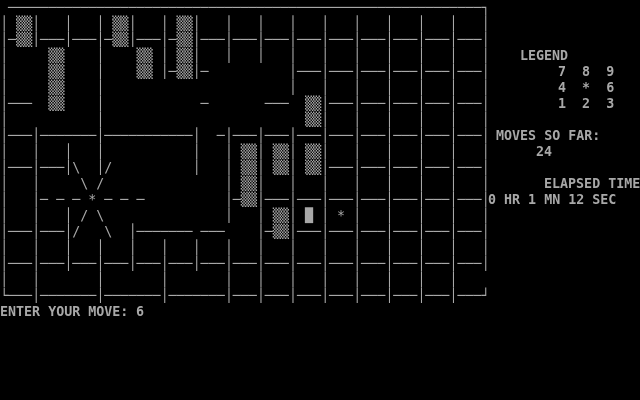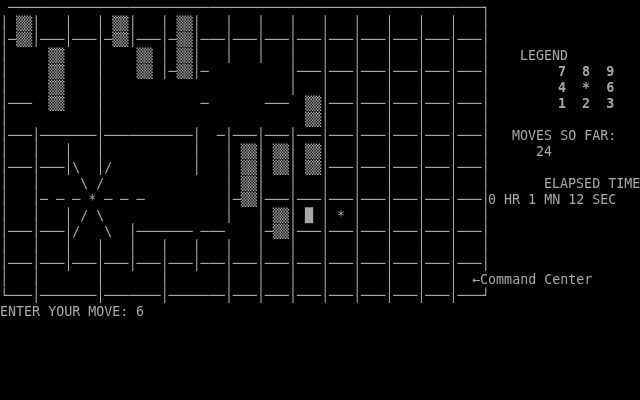--- a/index.html
+++ b/index.html
@@ -4,24 +4,24 @@
 <style>
   html,body{margin:0;padding:0;background:#000;}
   .screen{
     position:relative;width:640px;height:400px;background:#000;overflow:hidden;
     font-family:"DejaVu Sans Mono",monospace;
     font-size:13.333px;line-height:16px;letter-spacing:0;
   }
   .screen *{box-sizing:border-box;}
   pre{margin:0;padding:0;white-space:pre;}
   .maze{position:absolute;left:0;top:0;font-weight:normal;}
-  .t{position:absolute;font-weight:normal;white-space:pre;}
+  .t{position:absolute;font-weight:bold;white-space:pre;}
   .legend-title{left:520px;top:48px;}
   .legend-keys{position:absolute;left:520px;top:64px;font-weight:bold;margin-left:38px;}
-  .moves-label{left:512px;top:128px;}
+  .moves-label{left:496px;top:128px;}
   .moves-value{left:536px;top:144px;text-align:right;}
   .elapsed-label{left:504px;top:176px;margin-left:40px;}
   .elapsed-value{left:488px;top:192px;}
   .command{left:472px;top:272px;}
   .prompt{left:0;top:304px;text-align:center;}
   .prompt .pv{position:absolute;left:136px;top:0;}
 </style>
 </head>
 <body>
 
@@ -51,17 +51,16 @@
   <pre class="legend-keys">7  8  9
 4  *  6
 1  2  3</pre>
 
   <div class="t moves-label">MOVES SO FAR:</div>
   <div class="t moves-value">24</div>
 
   <div class="t elapsed-label">ELAPSED TIME:</div>
   <div class="t elapsed-value">0 HR 1 MN 12 SEC</div>
 
-  <div class="t command"><span>←</span><span>Command Center</span></div>
 
   <div class="t prompt"><span>ENTER YOUR MOVE:</span><span class="pv">6</span></div>
 
 </div>
 
 </body></html>

